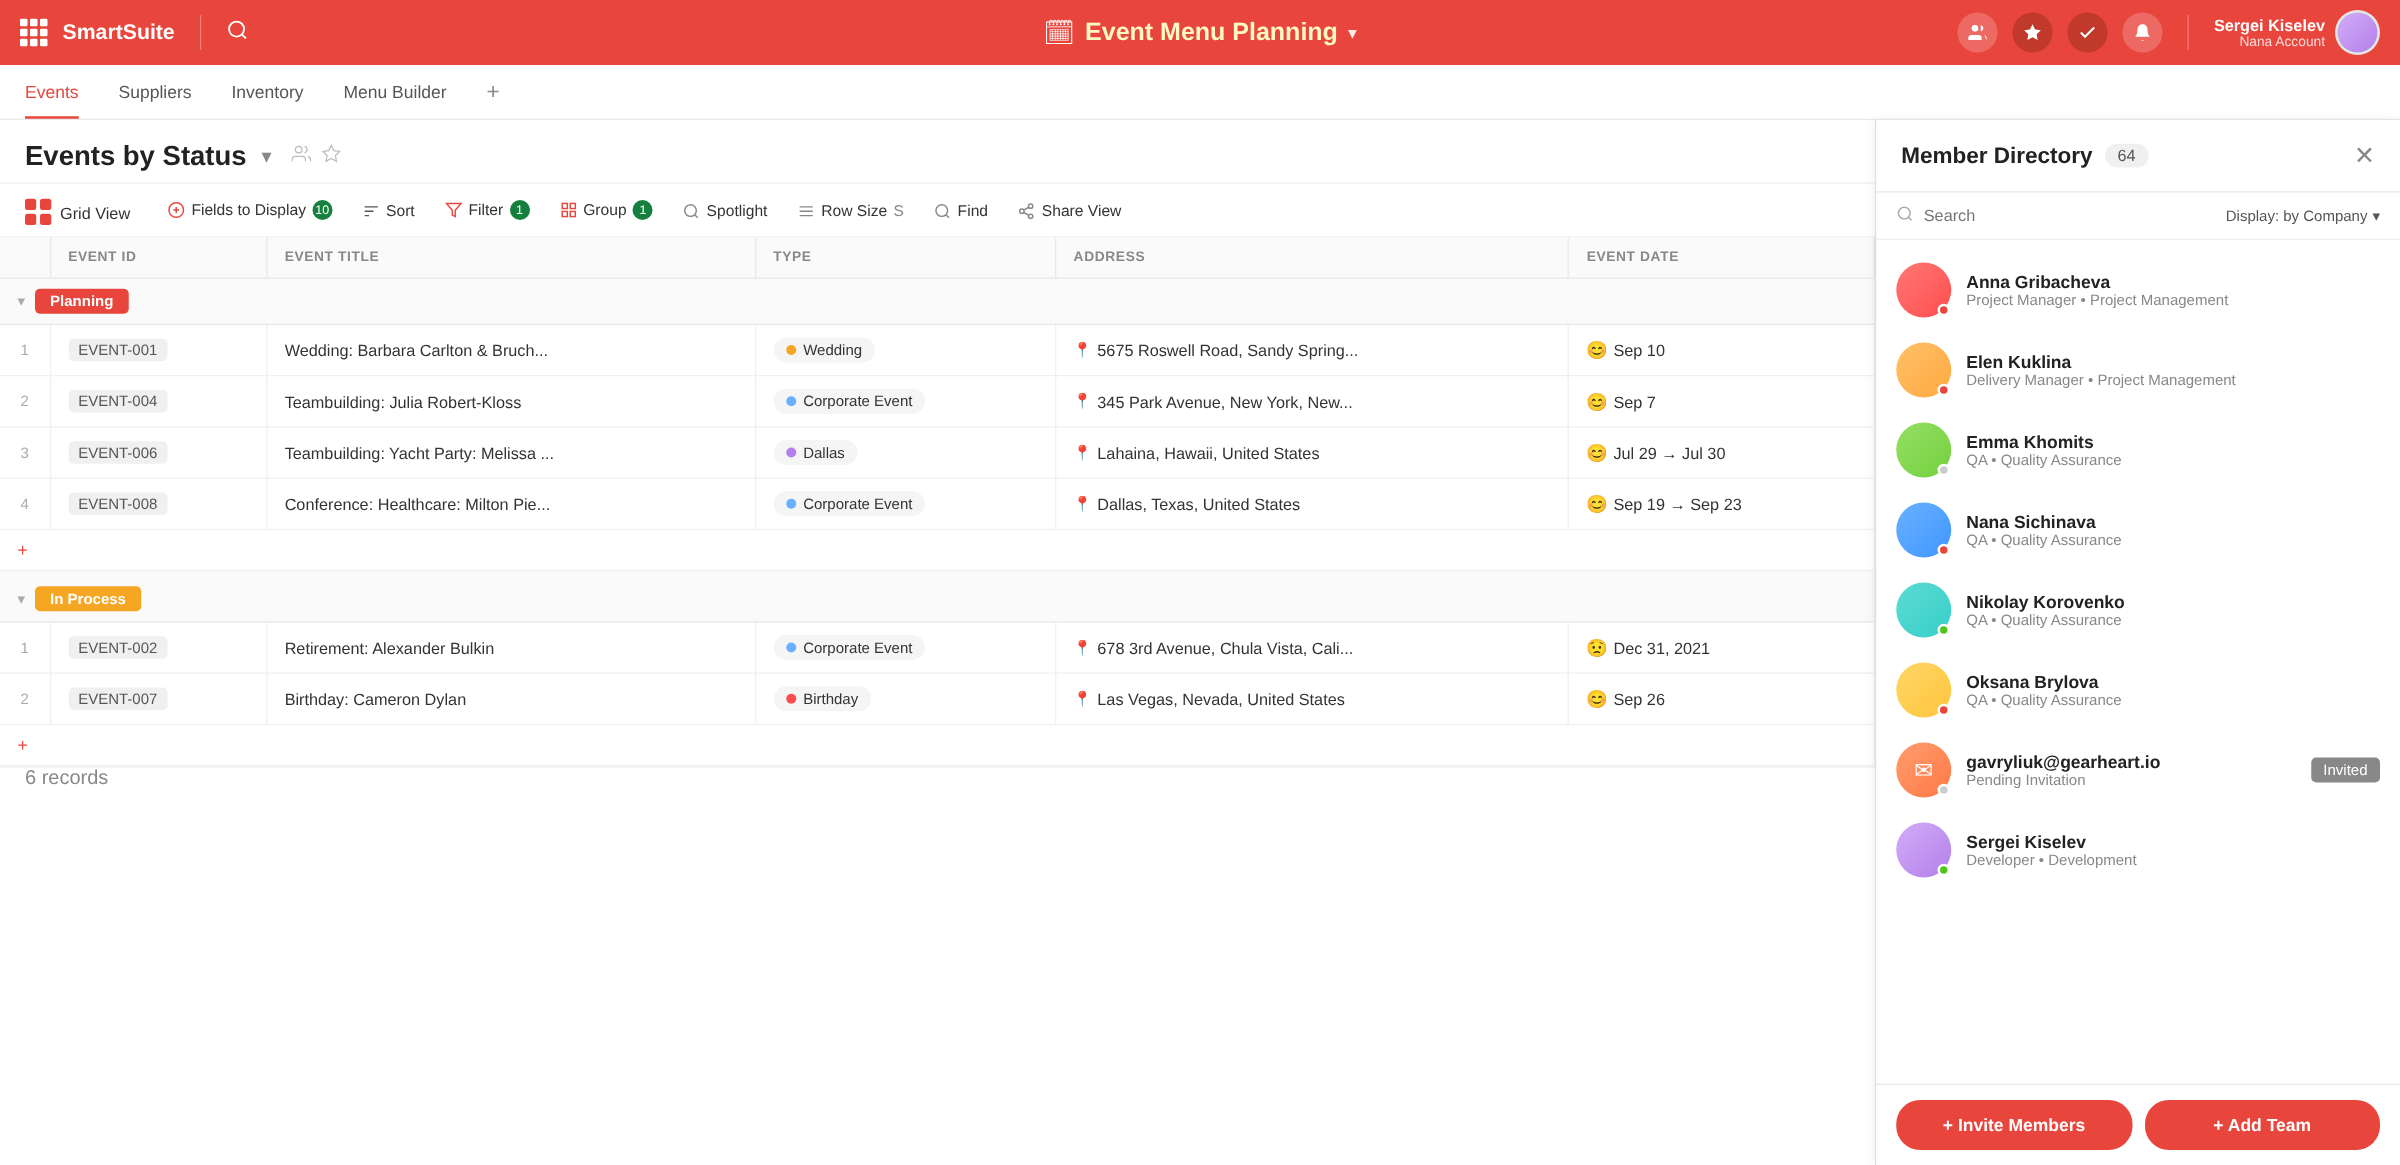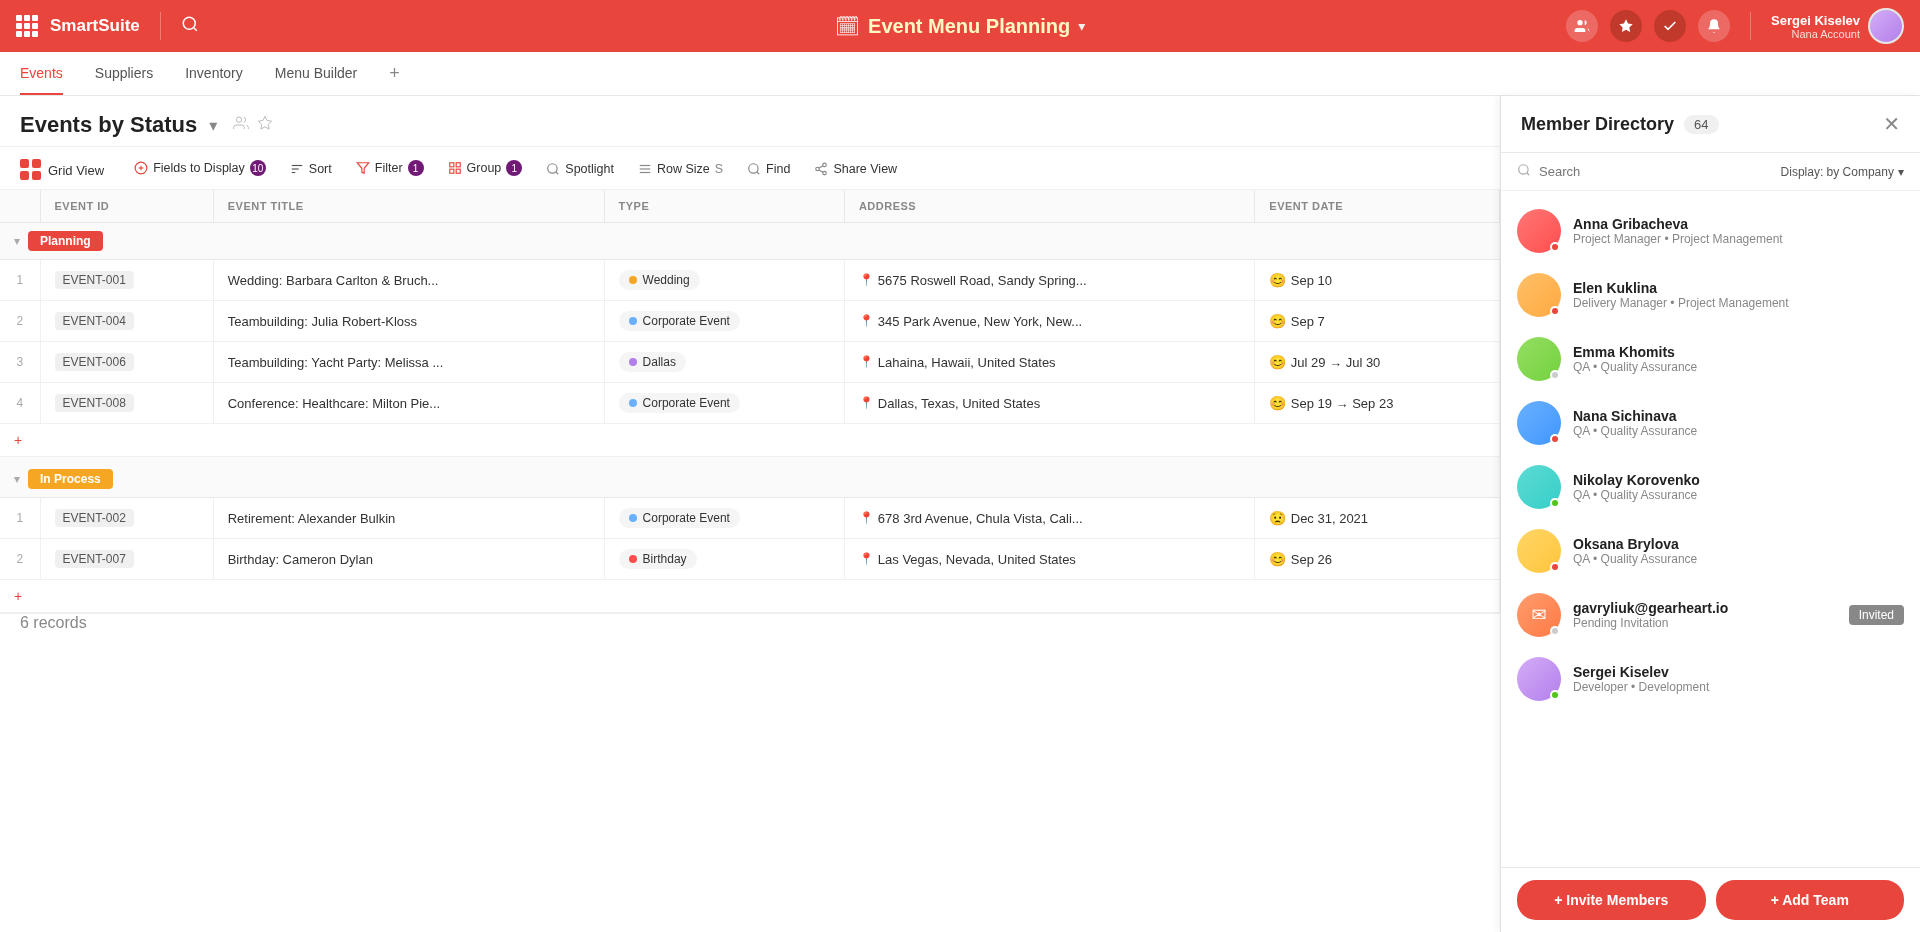--- a/index.html
+++ b/index.html
@@ -78,21 +78,21 @@
     .toolbar-left { display: flex; align-items: center; gap: 6px; margin-right: 16px; }
     .grid-view-icon { width: 22px; height: 22px; display: grid; grid-template-columns: repeat(2, 1fr); gap: 2px; }
     .grid-view-icon span { background: #e8453c; border-radius: 2px; display: block; }
     .grid-view-label { font-size: 13px; font-weight: 500; color: #333; }
     .toolbar-btn {
       display: flex; align-items: center; gap: 5px;
       padding: 5px 10px; border-radius: 6px; cursor: pointer;
       font-size: 12.5px; color: #333; border: none; background: transparent;
     }
     .toolbar-btn .badge {
-      background: #701a75; color: white; border-radius: 50%;
+      background: #15803d; color: white; border-radius: 50%;
       width: 16px; height: 16px; font-size: 10px; display: flex; align-items: center; justify-content: center;
     }
 
     
     .table-wrap { overflow-x: auto; }
     table { width: 100%; border-collapse: collapse; font-size: 13px; }
     thead th {
       background: #fafafa; border-bottom: 1px solid #e8e8e8; border-right: 1px solid #e8e8e8;
       padding: 10px 14px; text-align: left; font-size: 11px; font-weight: 600;
       color: #888; text-transform: uppercase; letter-spacing: 0.5px; white-space: nowrap;

